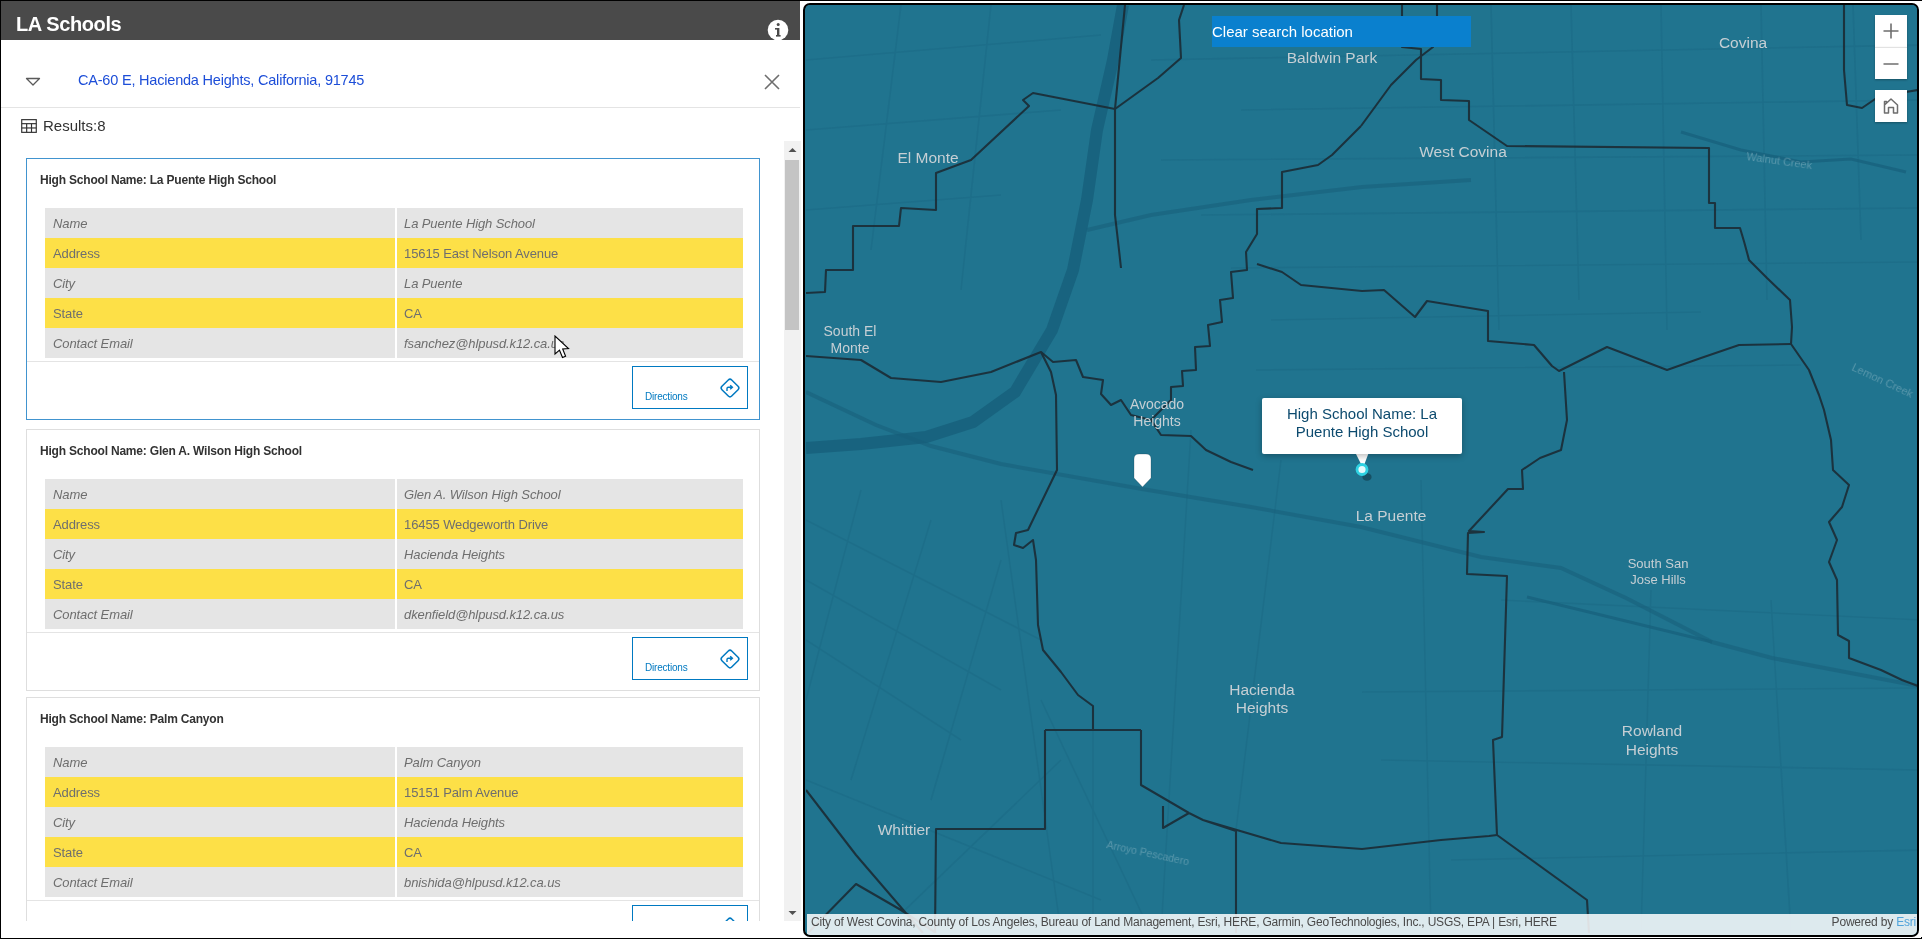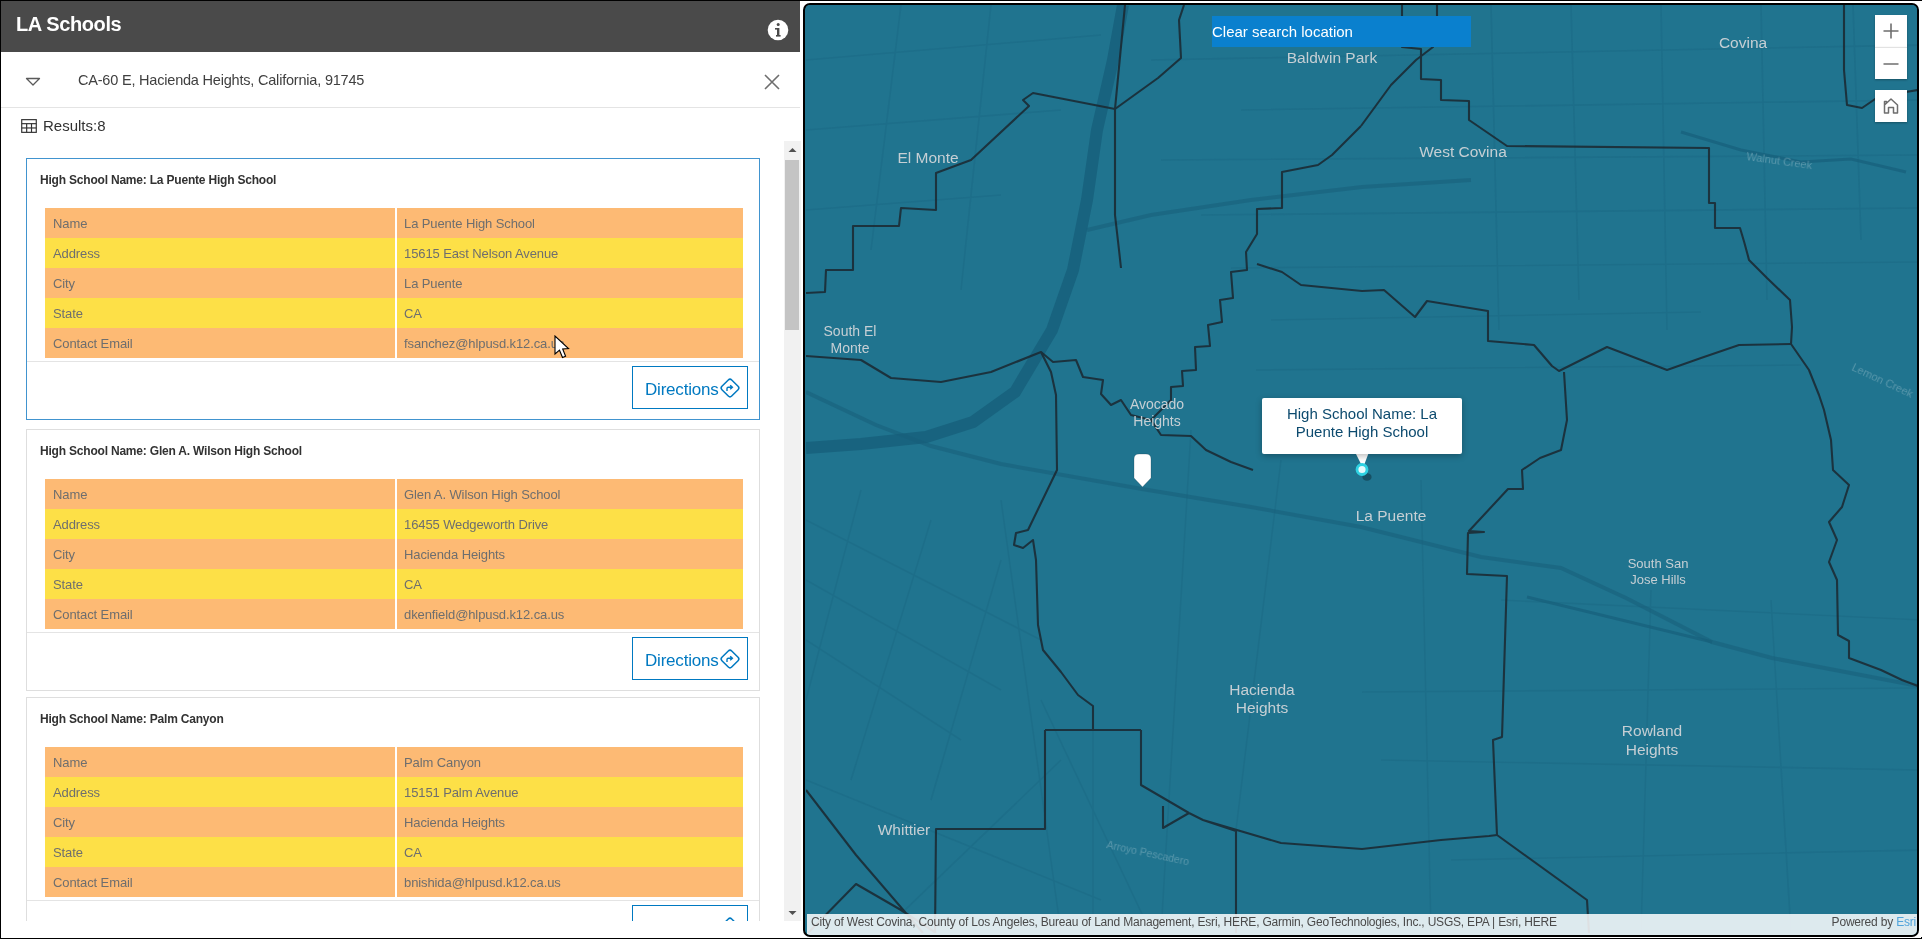--- a/index.html
+++ b/index.html
@@ -2,42 +2,42 @@
 <html><head>
 <meta charset="utf-8">
 <style>
   * { margin:0; padding:0; box-sizing:border-box; }
   html,body { width:1922px; height:939px; overflow:hidden; background:#fff;
     font-family:"Liberation Sans", sans-serif; }
   .page { position:absolute; left:0; top:0; width:1922px; height:939px;
     border:1px solid #000; background:#fff; }
   
   .panel { position:absolute; left:0; top:0; width:799px; height:937px; background:#fff; }
-  .hdr { position:absolute; left:0; top:0; width:100%; height:51px; background:#4a4a4a; }
+  .hdr { position:absolute; left:0; top:0; width:100%; height:39px; background:#4a4a4a; }
   .hdr .ttl { position:absolute; left:15px; top:12px; color:#fff; font-size:20px; font-weight:bold; letter-spacing:-0.4px; }
   .hdr svg.info { position:absolute; left:766px; top:18px; }
   .search { position:absolute; left:0; top:55px; width:100%; height:52px; background:#fff; border-bottom:1px solid #e4e4e4; }
-  .search .txt { position:absolute; left:77px; top:16px; font-size:14.5px; letter-spacing:-0.2px; color:#404040; }
+  .search .txt { position:absolute; left:77px; top:16px; font-size:14.5px; letter-spacing:-0.2px; color:#1d4ed8; }
   .results { position:absolute; left:0; top:107px; width:100%; height:34px; background:#fff; }
   .results .txt { position:absolute; left:42px; top:9px; font-size:15px; color:#323232; }
   
   .lista { position:absolute; left:0; top:140px; width:782px; height:780px; overflow:hidden; }
   .card { position:absolute; left:25px; width:734px; background:#fff; border:1px solid #dedede; height:262px; }
   .card.sel { border:1px solid #4194cf; }
   .card .ct { position:absolute; left:13px; top:14px; font-size:12px; font-weight:bold; letter-spacing:-0.2px; color:#323232; }
   .tbl { position:absolute; left:18px; top:49px; width:698px; }
   .row { position:relative; width:100%; height:30px; }
   .row .lc { position:absolute; left:0; top:0; width:350px; height:30px; }
   .row .vc { position:absolute; left:352px; top:0; width:346px; height:30px;padding-left:12px; }
-  .row.odd .lc, .row.odd .vc { background:#fdba74; }
+  .row.odd .lc, .row.odd .vc { background:#e5e5e5;font-style:italic; }
   .row.even .lc, .row.even .vc { background:#fde047; }
   .row .vc span { left:7px; } .row span { position:absolute; left:8px; top:8px; font-size:13px; letter-spacing:-0.1px; color:#6e6e6e; white-space:nowrap; }
   .div { position:absolute; left:0; top:202px; width:100%; height:1px; background:#e4e4e4; }
   .dirbtn { position:absolute; left:605px; top:207px; width:116px; height:43px; border:1px solid #0079c1; background:#fff; }
-  .dirbtn span { position:absolute; left:12px; top:13px; color:#0079c1; font-size:17px; letter-spacing:-0.2px; }
+  .dirbtn span { position:absolute; left:12px; top:24px; color:#0079c1; font-size:10px; letter-spacing:-0.2px; }
   
   .sbar { position:absolute; left:783px; top:140px; width:17px; height:780px; background:#f1f1f1; }
   .sthumb { position:absolute; left:1px; top:19px; width:14px; height:170px; background:#c4c4c4; }
   
   .mapwrap { position:absolute; left:800px; top:0; width:1121px; height:936px; background:#fff; }
   .mapframe { position:absolute; left:2px; top:2px; right:3px; bottom:0; border:2px solid #000; border-radius:7px; overflow:hidden; background:#20748f; }
   .attr { position:absolute; left:2px; bottom:0; width:100%; height:21px; background:rgba(255,255,255,0.85); font-size:12px; color:#4a4a4a; }
   .attr .l { position:absolute; left:4px; top:1px; white-space:nowrap; letter-spacing:-0.2px; }
   .attr .r { position:absolute; right:3px; top:1px; letter-spacing:-0.2px; }
   .mapbtn { position:absolute; width:32px; height:32px; background:#fff; box-shadow:0 1px 2px rgba(0,0,0,0.3); }

